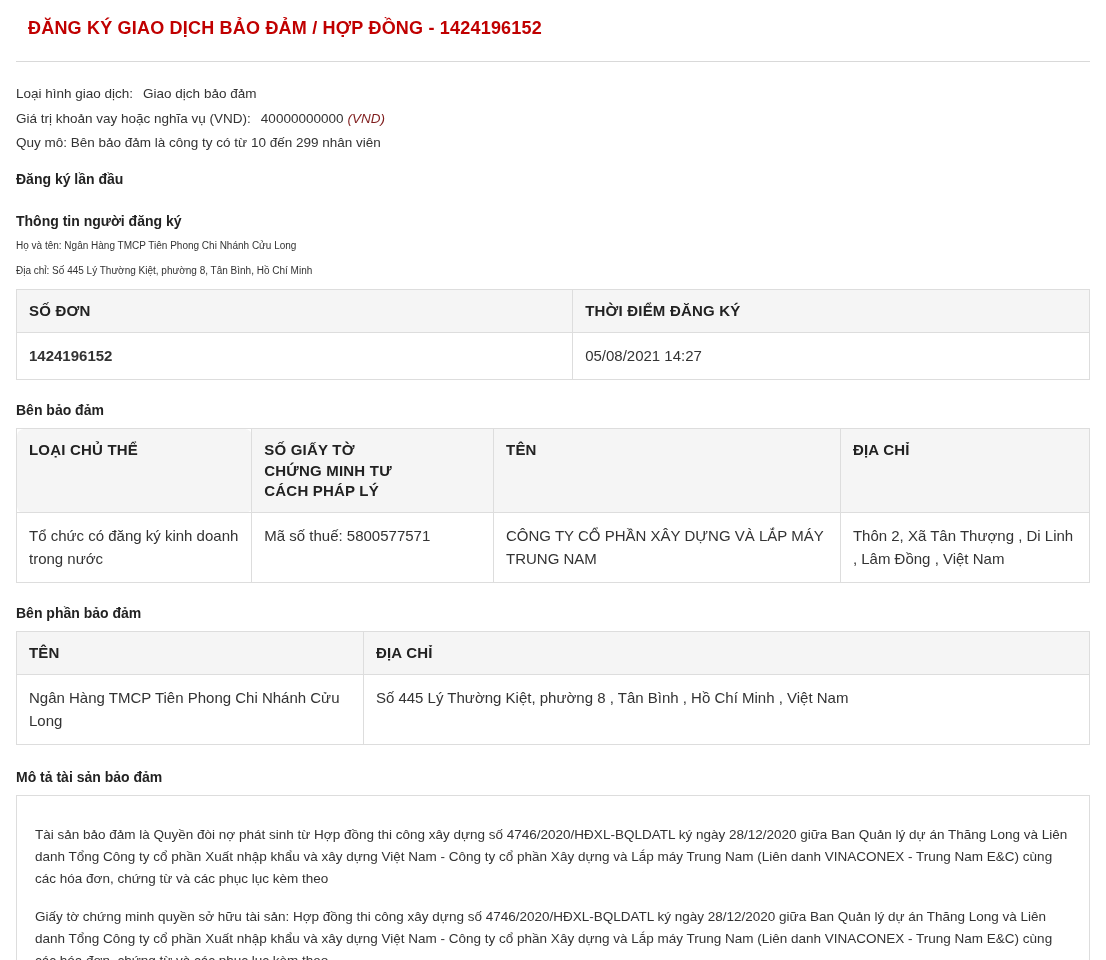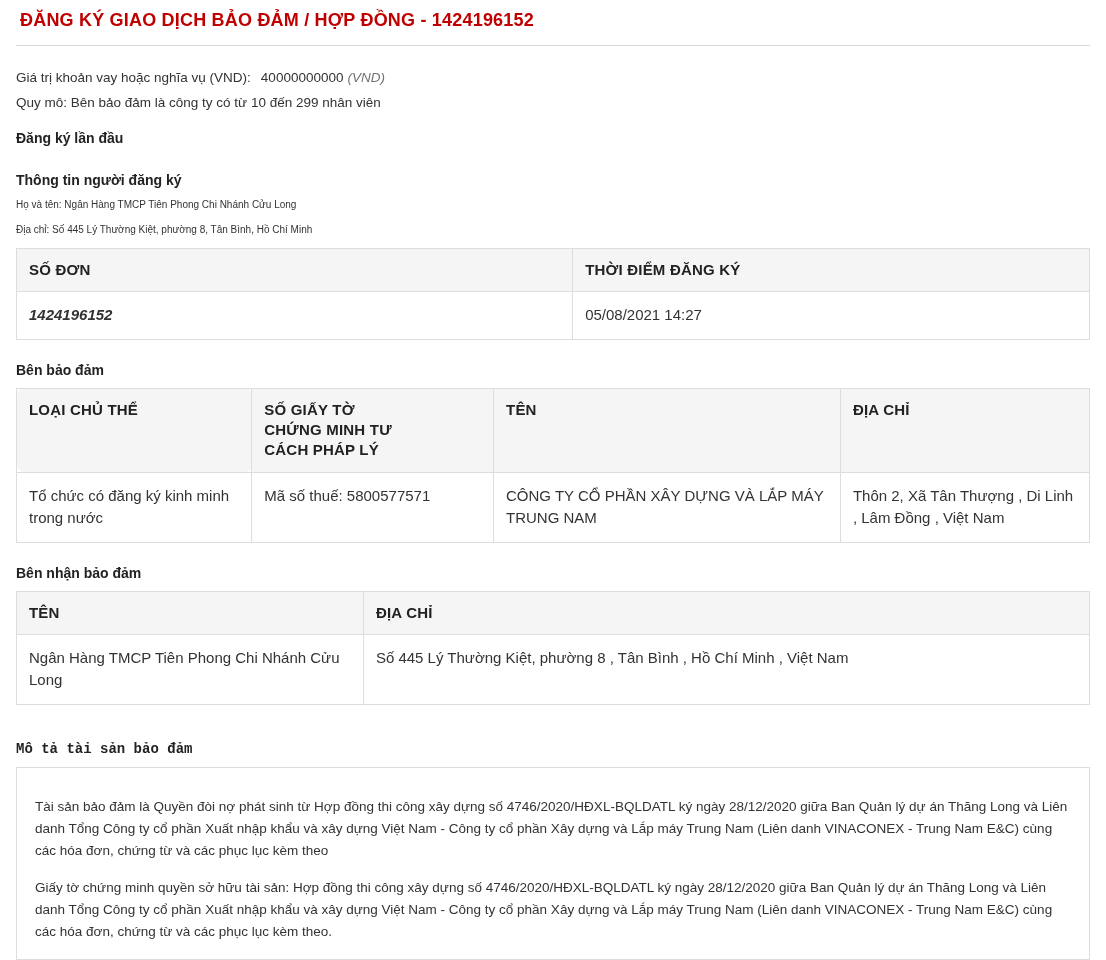--- a/index.html
+++ b/index.html
@@ -18,21 +18,21 @@
     width: 1106px;
     box-sizing: border-box;
     padding: 0 16px 20px 16px;
   }
   .doc-title {
     color: #c00000;
     font-size: 18px;
     font-weight: bold;
     letter-spacing: 0.2px;
     padding: 6px 0 10px 0;
-    margin: 4px;
+    margin: 12px;
   }
   .title-rule {
     border: none;
     border-top: 1px solid #d9d9d9;
     margin: 0 0 22px 0;
   }
   .meta-line {
     margin: 0 0 5px 0;
     line-height: 1.45;
     font-size: 13.5px;
@@ -40,21 +40,21 @@
   }
   .meta-label {
     color: #333;
   }
   .meta-value {
     color: #333;
     margin-left: 10px;
   }
   .meta-unit {
     font-style: italic;
-    color: #737373;
+    color: #7f1d1d;
     margin-left: 4px;
   }
   .section-head {
     font-weight: bold;
     font-size: 14px;
     color: #222;
     margin: 18px 0 10px 0;
   }
   .sub-line {
     margin: 0 0 6px 0;
@@ -86,21 +86,20 @@
   }
   table.grid td {
     border: 1px solid #dddddd;
     padding: 12px 12px;
     vertical-align: top;
     color: #333;
     line-height: 1.5;
   }
   td.bold {
     font-weight: bold;
-    font-style: italic;
   }
   .desc-box {
     border: 1px solid #dddddd;
     padding: 16px 18px 16px 18px;
     margin-top: 6px;
     line-height: 1.62;
     font-size: 13.5px;
     color: #333;
   }
   .desc-box p {
@@ -115,20 +114,23 @@
 </style>
 </head>
 <body>
 
 <div class="page">
 
   <h1 class="doc-title">ĐĂNG KÝ GIAO DỊCH BẢO ĐẢM / HỢP ĐỒNG - 1424196152</h1>
   <hr class="title-rule">
 
   <div>
+    <div class="meta-line">
+      <span class="meta-label">Loại hình giao dịch:</span><span class="meta-value">Giao dịch bảo đảm</span>
+    </div>
     <div class="meta-line">
       <span class="meta-label">Giá trị khoản vay hoặc nghĩa vụ (VND):</span><span class="meta-value">40000000000</span><span class="meta-unit">(VND)</span>
     </div>
     <div class="meta-line">Quy mô: Bên bảo đảm là công ty có từ 10 đến 299 nhân viên</div>
   </div>
 
   <div class="section-head">Đăng ký lần đầu</div>
 
   <div class="section-head" style="margin-top:26px;">Thông tin người đăng ký</div>
   <div class="person-line">Họ và tên: Ngân Hàng TMCP Tiên Phong Chi Nhánh Cửu Long</div>
@@ -156,43 +158,43 @@
         <th style="width:19.6%;border-radius:7px;">LOẠI CHỦ THỂ</th>
         <th style="width:20.2%;" class="hdr-2line">SỐ GIẤY TỜ
 CHỨNG MINH TƯ
 CÁCH PHÁP LÝ</th>
         <th style="width:30%;">TÊN</th>
         <th>ĐỊA CHỈ</th>
       </tr>
     </thead>
     <tbody>
       <tr>
-        <td>Tổ chức có đăng ký kinh minh trong nước</td>
+        <td>Tổ chức có đăng ký kinh doanh trong nước</td>
         <td>Mã số thuế: 5800577571</td>
         <td>CÔNG TY CỔ PHẦN XÂY DỰNG VÀ LẮP MÁY TRUNG NAM</td>
         <td>Thôn 2, Xã Tân Thượng , Di Linh , Lâm Đồng , Việt Nam</td>
       </tr>
     </tbody>
   </table>
 
-  <div class="section-head" style="margin-top:22px;">Bên nhận bảo đảm</div>
+  <div class="section-head" style="margin-top:22px;">Bên phần bảo đảm</div>
   <table class="grid">
     <thead>
       <tr>
         <th style="width:30%;">TÊN</th>
         <th>ĐỊA CHỈ</th>
       </tr>
     </thead>
     <tbody>
       <tr>
         <td>Ngân Hàng TMCP Tiên Phong Chi Nhánh Cửu Long</td>
         <td>Số 445 Lý Thường Kiệt, phường 8 , Tân Bình , Hồ Chí Minh , Việt Nam</td>
       </tr>
     </tbody>
   </table>
 
-  <div class="section-head" style="margin-top:36px;font-family:Liberation Mono, monospace;">Mô tả tài sản bảo đảm</div>
+  <div class="section-head" style="margin-top:24px;">Mô tả tài sản bảo đảm</div>
   <div class="desc-box">
     <p>Tài sản bảo đảm là Quyền đòi nợ phát sinh từ Hợp đồng thi công xây dựng số 4746/2020/HĐXL-BQLDATL ký ngày 28/12/2020 giữa Ban Quản lý dự án Thăng Long và Liên danh Tổng Công ty cổ phần Xuất nhập khẩu và xây dựng Việt Nam - Công ty cổ phần Xây dựng và Lắp máy Trung Nam (Liên danh VINACONEX - Trung Nam E&amp;C) cùng các hóa đơn, chứng từ và các phục lục kèm theo</p>
     <p>Giấy tờ chứng minh quyền sở hữu tài sản: Hợp đồng thi công xây dựng số 4746/2020/HĐXL-BQLDATL ký ngày 28/12/2020 giữa Ban Quản lý dự án Thăng Long và Liên danh Tổng Công ty cổ phần Xuất nhập khẩu và xây dựng Việt Nam - Công ty cổ phần Xây dựng và Lắp máy Trung Nam (Liên danh VINACONEX - Trung Nam E&amp;C) cùng các hóa đơn, chứng từ và các phục lục kèm theo.</p>
   </div>
 
 </div>
 
 </body></html>

